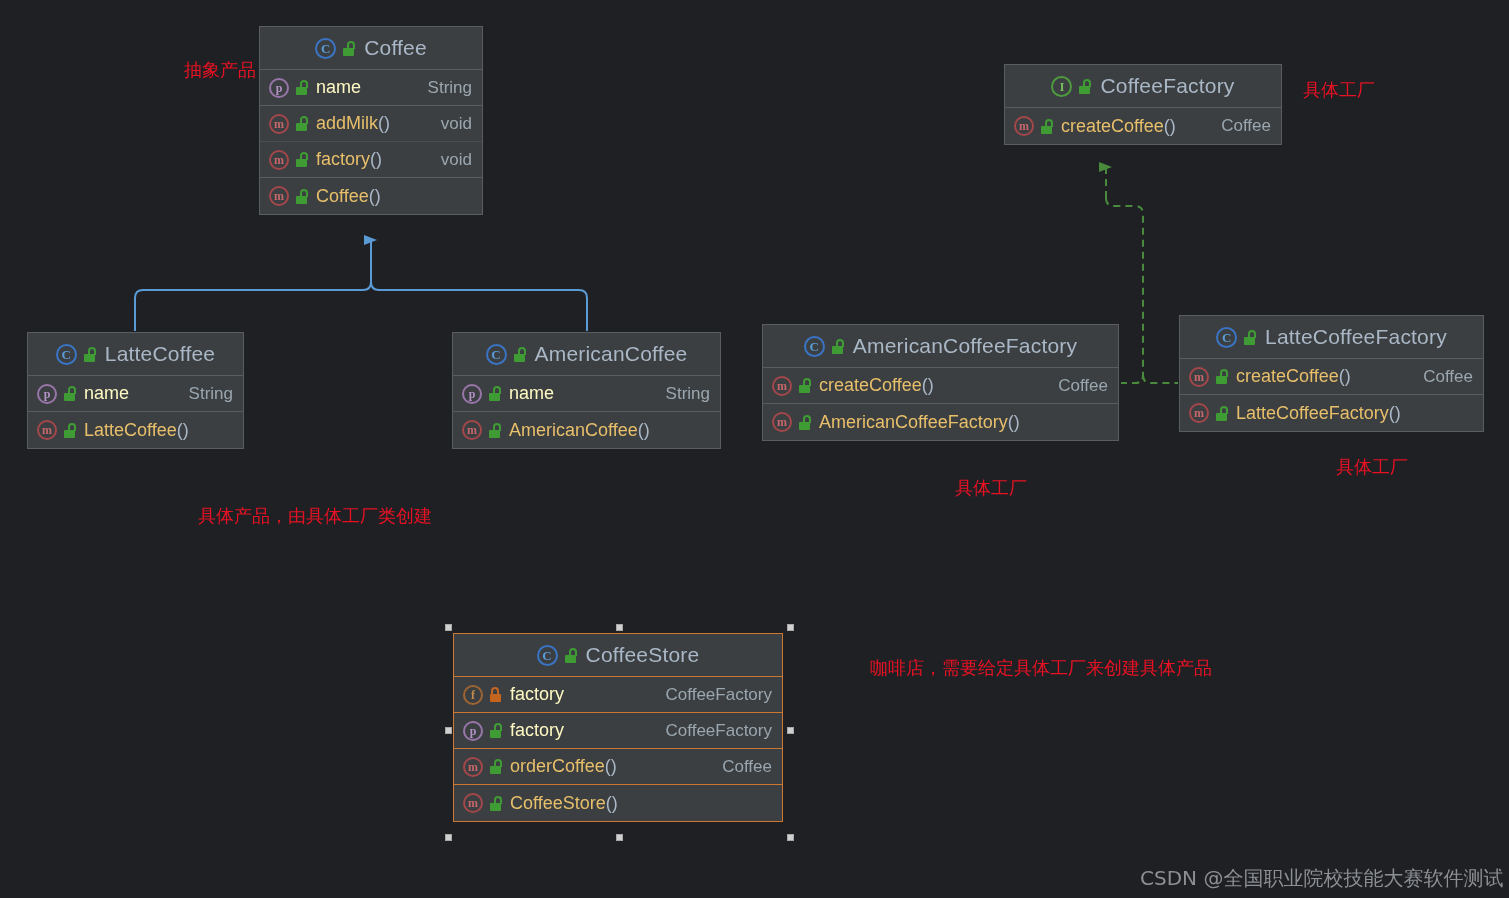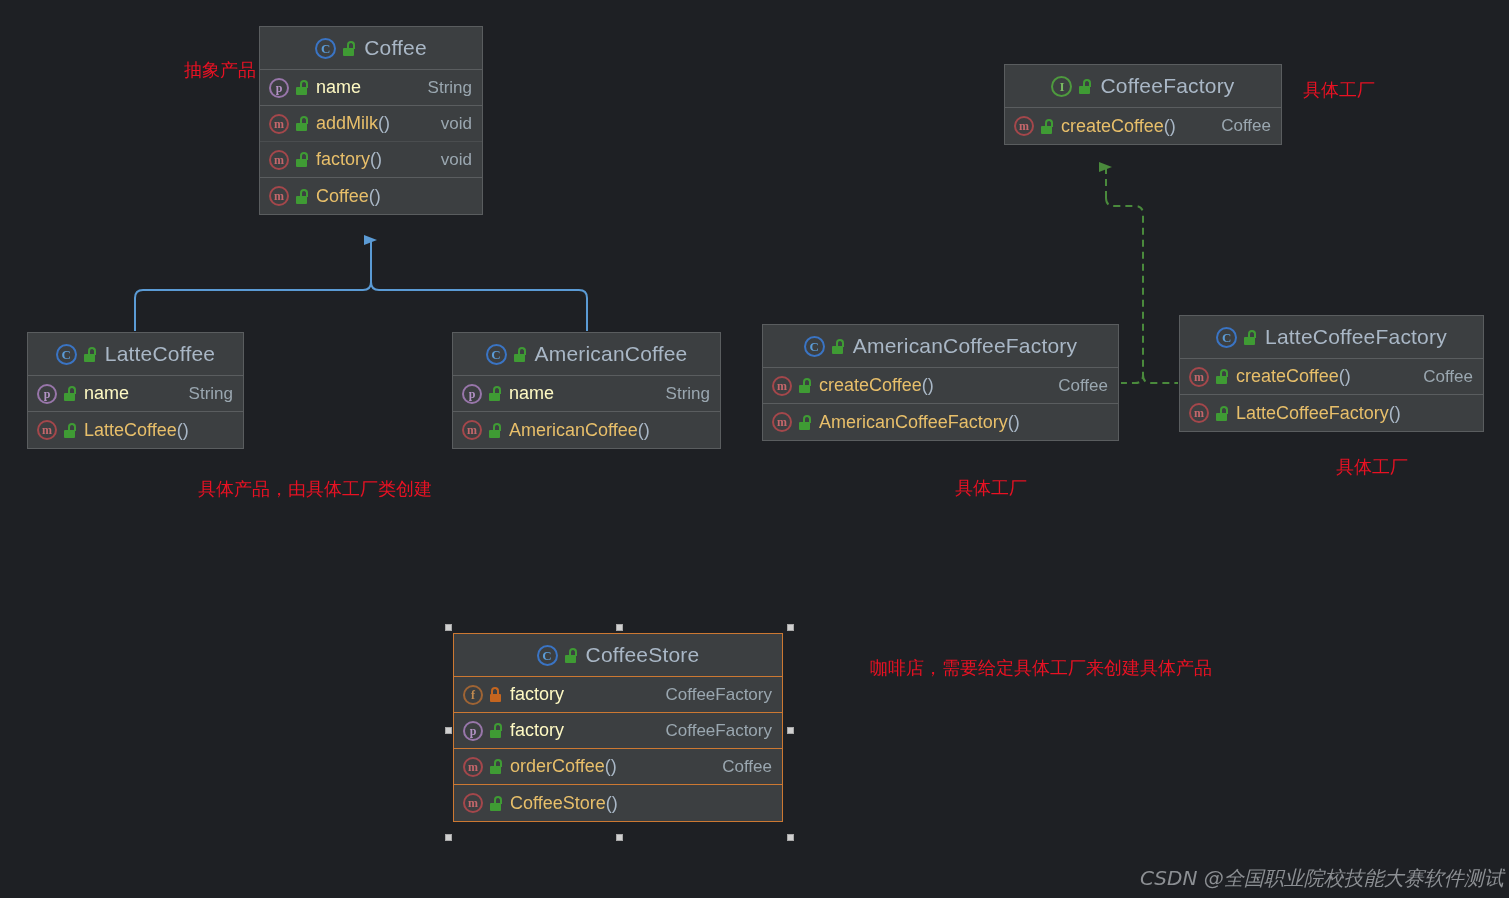--- a/index.html
+++ b/index.html
@@ -406,20 +406,20 @@
       <div class="handle" style="left: 787px; top: 624px;"></div>
       <div class="handle" style="left: 445px; top: 727px;"></div>
       <div class="handle" style="left: 787px; top: 727px;"></div>
       <div class="handle" style="left: 445px; top: 834px;"></div>
       <div class="handle" style="left: 616px; top: 834px;"></div>
       <div class="handle" style="left: 787px; top: 834px;"></div>
     </div>
   <div id="annotations">
       <div class="annotation" style="left: 184px; top: 58px;">抽象产品</div>
       <div class="annotation" style="left: 1303px; top: 78px;">具体工厂</div>
-      <div class="annotation" style="left: 198px; top: 477px;">具体产品，由具体工厂类创建</div>
+      <div class="annotation" style="left: 198px; top: 504px;">具体产品，由具体工厂类创建</div>
       <div class="annotation" style="left: 955px; top: 476px;">具体工厂</div>
       <div class="annotation" style="left: 1336px; top: 455px;">具体工厂</div>
       <div class="annotation" style="left: 870px; top: 656px;">咖啡店，需要给定具体工厂来创建具体产品</div>
     </div>
 
-  <div class="watermark" id="watermark-el" style="left: 1140px; top: 865px; font-style: italic;">CSDN @全国职业院校技能大赛软件测试</div>
+  <div class="watermark" id="watermark-el" style="left: 1140px; top: 865px;">CSDN @全国职业院校技能大赛软件测试</div>
 </div>
 
 </body></html>

